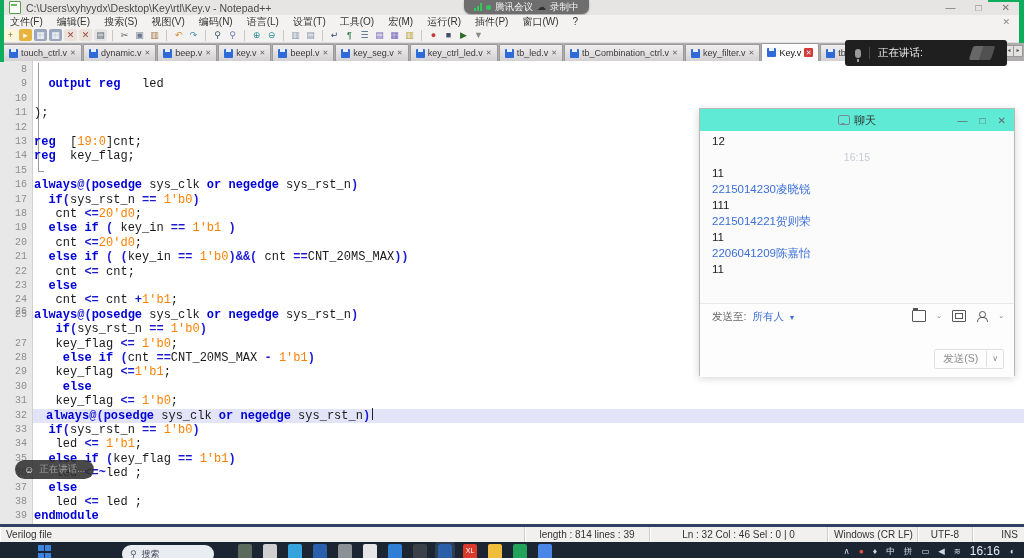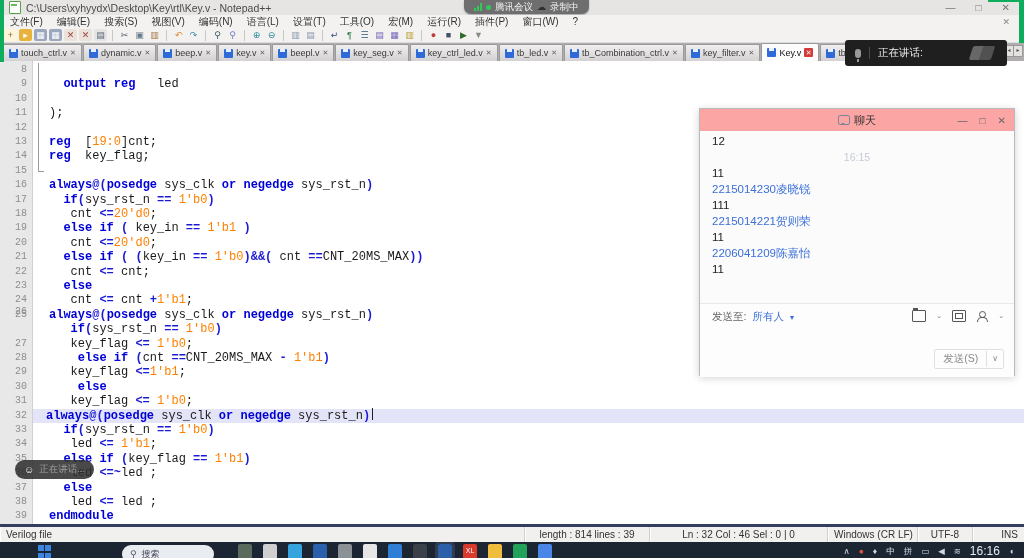--- a/index.html
+++ b/index.html
@@ -44,21 +44,21 @@
   .floppy:after{content:"";position:absolute;left:2px;top:0px;width:5px;height:3px;background:#E8F0FF;}
   .tab-close{font-size:7px;color:#666;line-height:8px;}
   .tab-close.red{background:#D23B3B;color:#fff;width:9px;height:9px;border-radius:1px;text-align:center;line-height:9px;font-size:7px;}
   .tab-scroll{position:absolute;top:45px;width:8px;height:10px;background:#E4E2E1;border:1px solid #999;font-size:6px;color:#555;text-align:center;line-height:9px;}
 
   
   .editor{left:0;top:61px;width:1024px;height:463px;background:#fff;}
   .gutter{position:absolute;left:0;top:0;width:32px;height:463px;background:#E8E8E8;border-right:1px solid #D0D0D0;}
   .foldmargin{position:absolute;left:33px;top:0;width:12px;height:463px;background:#fff;}
   .lnum{position:absolute;right:5px;width:27px;text-align:right;font-family:"Liberation Mono","DejaVu Sans Mono",monospace;font-size:10px;color:#8E8E8E;height:14.4px;line-height:14.4px;}
-  .cline{position:absolute;left:49px;right:0;height:14.4px;line-height:14.4px;white-space:pre;font-family:"Liberation Mono","DejaVu Sans Mono",monospace;font-size:12px;color:#1A1A1A;}
+  .cline{position:absolute;left:34px;right:0;height:14.4px;line-height:14.4px;white-space:pre;font-family:"Liberation Mono","DejaVu Sans Mono",monospace;font-size:12px;color:#1A1A1A;}
   .cline.cur{background:#E4E4F8;left:33px;padding-left:13px;}
   .ck{color:#0000D8;font-weight:bold;}
   .co{color:#1A1AD4;font-weight:bold;}
   .cn{color:#FF8000;}
   .foldline{position:absolute;background:#9A9A9A;}
   .caret{position:absolute;width:1px;height:12px;background:#222;}
 
   
   .speaking{left:845px;top:40px;width:162px;height:26px;background:#1F1F1F;border-radius:3px;display:flex;align-items:center;padding:0 10px;box-sizing:border-box;gap:8px;}
   .mic{width:6px;height:9px;background:#9A9A9A;border-radius:3px;position:relative;flex:none;}
@@ -69,21 +69,21 @@
   .tm-logo i{position:absolute;width:12px;height:14px;background:#BFBFBF;transform:skewX(-18deg);border-radius:2px;}
   .tm-logo i:nth-child(2){left:10px;background:#8F8F8F;}
 
   
   .danmaku{left:15px;top:460px;height:19px;background:rgba(48,48,48,.88);border-radius:10px;display:flex;align-items:center;gap:5px;padding:0 9px;}
   .dm-emoji{font-size:10px;color:#E6E6E6;line-height:10px;}
   .dm-txt{font-size:9.5px;color:#A0A0A0;white-space:nowrap;}
 
   
   .chat{left:699px;top:108px;width:316px;height:268px;background:#FBFBFC;border:1px solid #B9B9B9;box-shadow:0 2px 8px rgba(0,0,0,.18);box-sizing:border-box;}
-  .chat-header{height:22px;display:flex;align-items:center;justify-content:center;position:relative;background:#fca5a5;}
+  .chat-header{height:22px;display:flex;align-items:center;justify-content:center;position:relative;background:#5eead4;}
   .bubble-icon{width:10px;height:8px;border:1px solid #7A8699;border-radius:2px;position:relative;margin-right:4px;}
   .bubble-icon:after{content:"";position:absolute;left:2px;bottom:-3px;border:2px solid transparent;border-top-color:#7A8699;}
   .chat-title{font-size:11px;color:#333;}
   .chat-controls{position:absolute;right:8px;top:0;height:22px;display:flex;gap:12px;align-items:center;}
   .chat-cbtn{font-size:10px;color:#666;}
   .chat-body{height:170px;padding:2px 12px 0 12px;overflow:hidden;background:#FBFBFC;}
   .msg-row{height:16px;line-height:16px;font-size:11.5px;color:#222;}
   .msg-row.name{color:#3A6FD8;}
   .msg-row.time{color:#C6CBD4;text-align:center;font-size:10.5px;}
   .chat-footer{border-top:1px solid #E8E8E8;background:#FDFDFD;height:73px;position:relative;}

